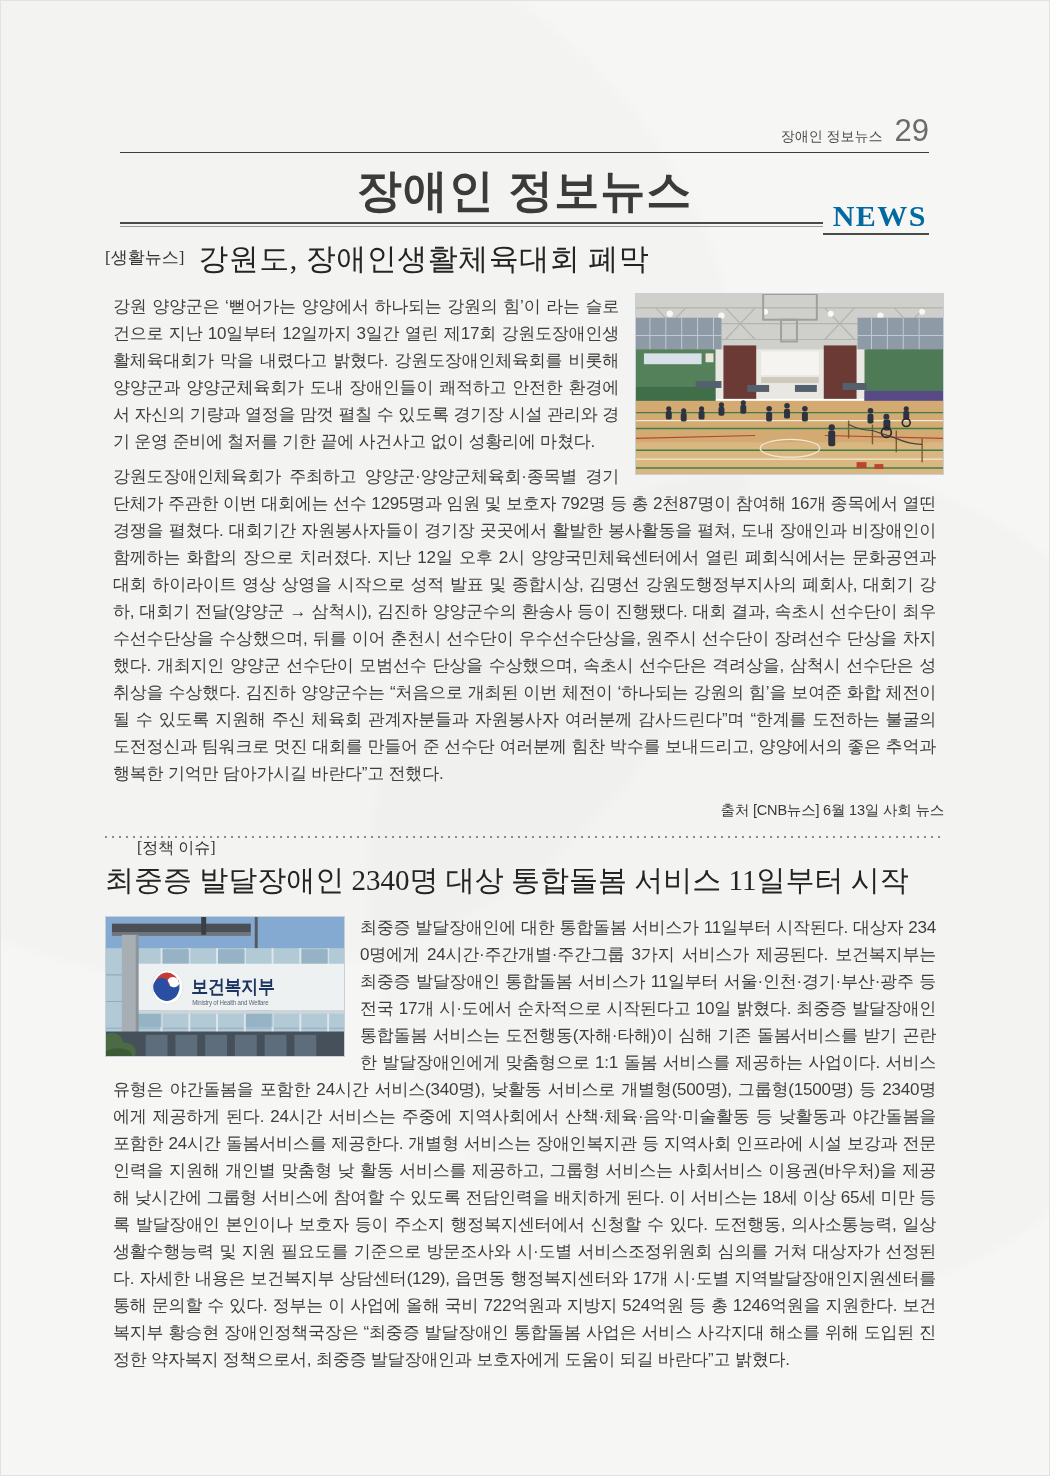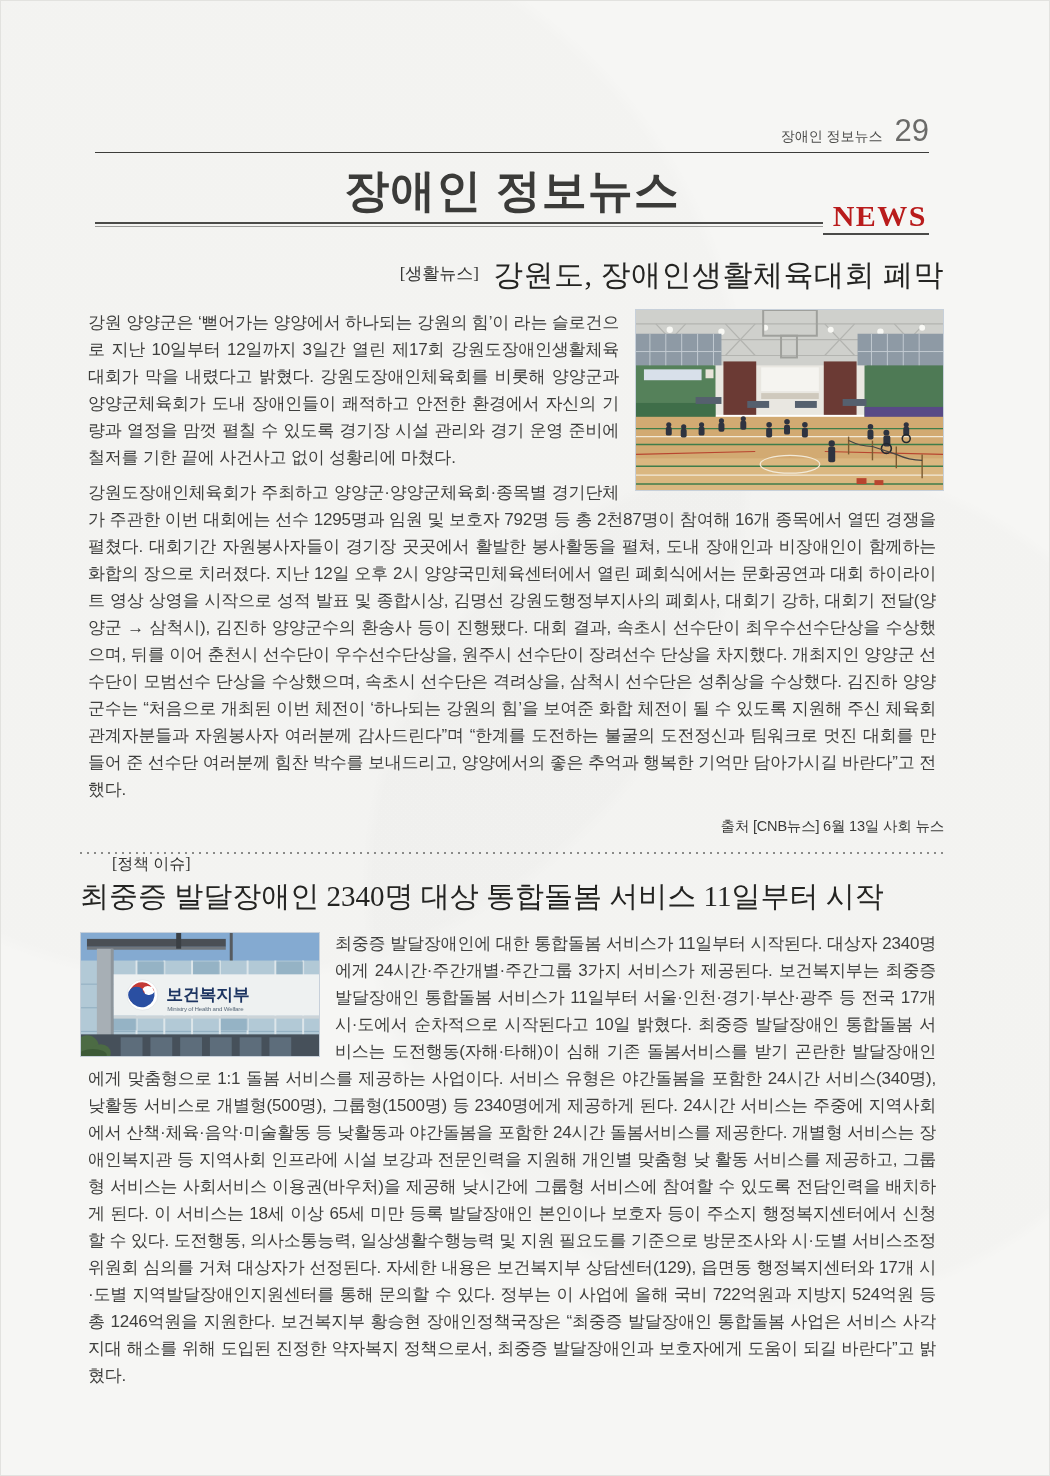--- a/index.html
+++ b/index.html
@@ -9,21 +9,21 @@
     width:1050px; height:1476px;
     background:
       radial-gradient(circle at 20% 30%, rgba(0,0,0,0.012) 0 40%, transparent 41%),
       radial-gradient(circle at 75% 60%, rgba(0,0,0,0.012) 0 35%, transparent 36%),
       #f6f6f4;
     border:1px solid #e2e2df;
     font-family:"Liberation Sans","DejaVu Sans",sans-serif;
     color:#3a3a3a;
     overflow:hidden;
   }
-  .inner { padding:112px 105px 0 79px; }
+  .inner { padding:112px 105px 0 104px; }
 
   
   .page-header {
     display:flex; justify-content:flex-end; align-items:baseline;
     gap:12px; margin:0 15px;
   }
   .section-label { font-size:14px; color:#4c4c4a; letter-spacing:0; }
   .page-number { font-size:31px; color:#6b6b69; font-weight:400; }
   .top-rule { margin:3px 15px 0 15px; border-top:1.5px solid #3c3c3a; }
 
@@ -34,26 +34,26 @@
     font-weight:800; color:#3b3b39; letter-spacing:1px;
   }
   .double-rule { margin-top:5px; border-top:2.5px solid #4a4a48; position:relative; }
   .double-rule::after {
     content:""; display:block; margin-top:2px; border-top:1.2px solid #9a9a98;
   }
   .news-badge {
     position:absolute; right:0; bottom:-8px;
     font-family:"Liberation Serif","DejaVu Serif",serif;
     font-size:30px; font-weight:700; letter-spacing:1.5px;
-    color:#b91c1c; background:#f6f6f4;
+    color:#0369a1; background:#f6f6f4;
     padding:0 2px 0 10px; border-bottom:2.5px solid #4a4a48; line-height:34px;
   }
 
   
-  .a1-header { margin-top:28px; text-align:right; }
+  .a1-header { margin-top:12px; text-align:left; }
   .a-cat {
     font-family:"Liberation Serif","DejaVu Serif",serif;
     font-size:17px; color:#333331; vertical-align:6px; margin-right:14px;
   }
   .a-title {
     font-family:"Liberation Serif","DejaVu Serif",serif;
     font-size:30px; color:#242422; letter-spacing:0.5px;
   }
   .a2-header { margin-top:0; }
   .a2-cat {
@@ -71,21 +71,21 @@
     margin-top:13px; font-size:17px; line-height:27px;
     text-align:justify; word-break:break-all; letter-spacing:-0.2px;
     color:#3e3e3c;
   }
   .a-body p { margin:8px; }
   .photo-frame-r {
     float:right; width:309px; height:182px; margin:0 0 5px 16px;
     border:1px solid #c7d0da; background:#fff;
   }
   .photo-frame-l {
-    float:left; width:240px; height:125px; margin:2px 15px 6px 0;
+    float:left; width:240px; height:141px; margin:2px 15px 6px 0;
     border:1px solid #c7d0da; background:#fff;
   }
   .photo-frame-r svg, .photo-frame-l svg { display:block; width:100%; height:100%; }
   .source-line {
     clear:both; text-align:right; font-size:14.5px; color:#3a3a38;
     margin-top:12px; line-height:22px;
   }
 
   
   .dotted-divider {

